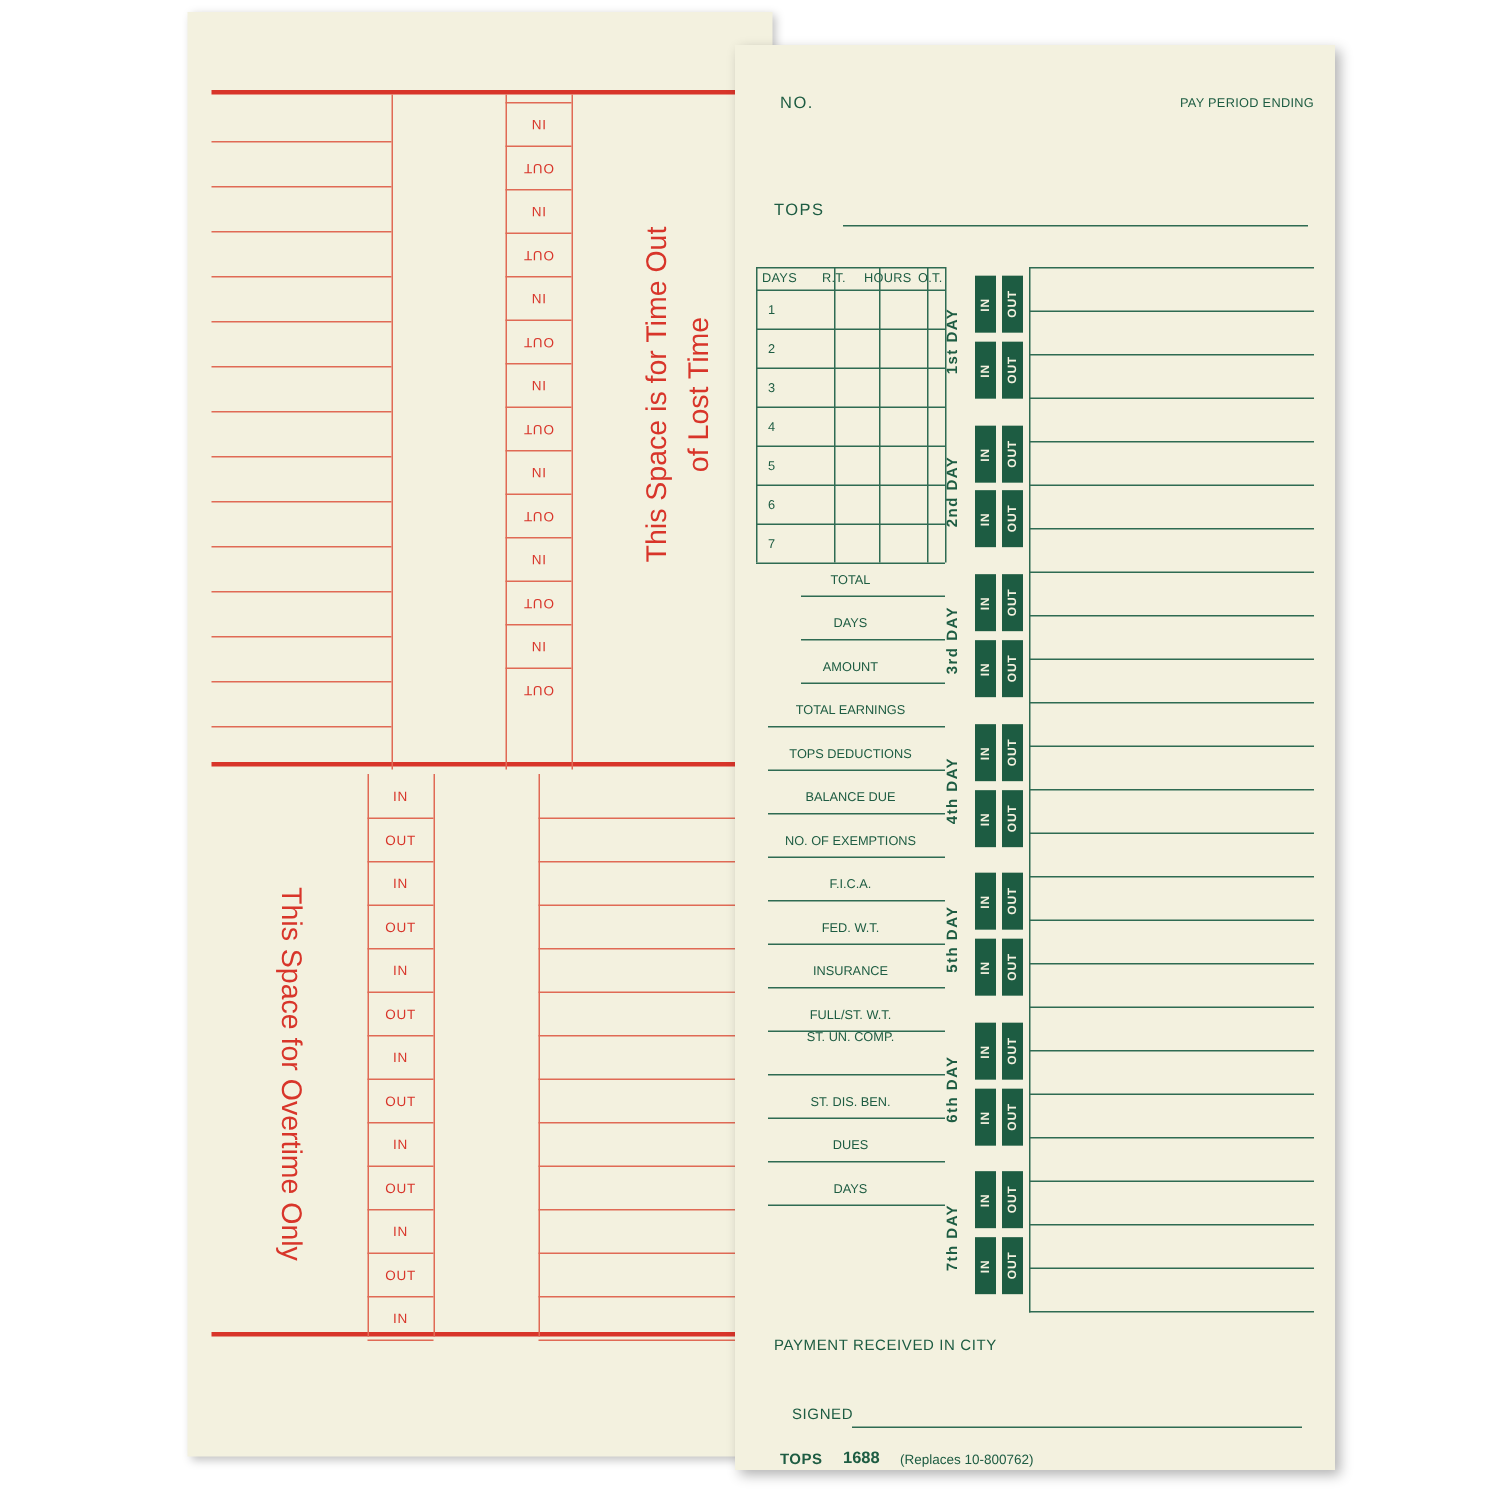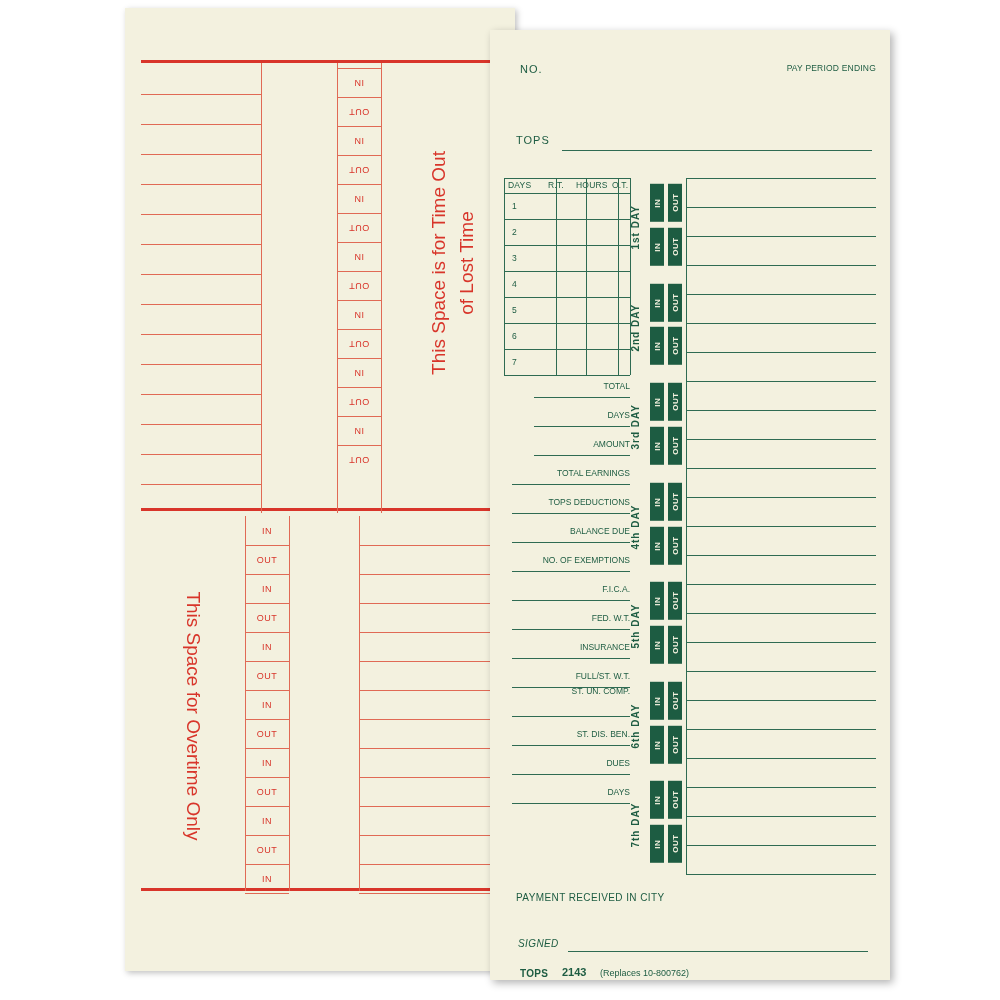--- a/index.html
+++ b/index.html
@@ -39,21 +39,21 @@
   
   .card-front{
     position:absolute;left:490px;top:30px;width:400px;height:950px;
     background:#f3f1df;
     box-shadow:3px 3px 8px rgba(0,0,0,.3);
     color:#1d5c42;
   }
   .fline{position:absolute;background:#2e6b52;height:1px;}
   .fvline{position:absolute;background:#2e6b52;width:1px;}
   .lbl{position:absolute;font-size:8.5px;letter-spacing:.2px;white-space:nowrap;}
-  .lbl-c{position:absolute;font-size:8.5px;white-space:nowrap;text-align:right;}
+  .lbl-c{position:absolute;font-size:8.5px;white-space:nowrap;text-align:center;}
   .big{font-size:11px;letter-spacing:1px;}
   .day-label{
     position:absolute;left:138px;width:20px;
     font-size:10px;font-weight:bold;color:#1d5c42;
     writing-mode:vertical-rl;text-orientation:mixed;
     transform:rotate(180deg);
     text-align:center;letter-spacing:1px;
   }
   .io-box{
     position:absolute;background:#1d5c42;color:#f3f1df;
@@ -277,19 +277,19 @@
       <div class="io-box" style="left: 178px; top: 695.643px; width: 14px; height: 37.7857px;">OUT</div>
       <div class="day-label" style="left: 140px; top: 759.429px; height: 71.5714px;">7th  DAY</div>
       <div class="io-box" style="left: 160px; top: 751.429px; width: 14px; height: 37.7857px;">IN</div>
       <div class="io-box" style="left: 178px; top: 751.429px; width: 14px; height: 37.7857px;">OUT</div>
       <div class="io-box" style="left: 160px; top: 795.214px; width: 14px; height: 37.7857px;">IN</div>
       <div class="io-box" style="left: 178px; top: 795.214px; width: 14px; height: 37.7857px;">OUT</div>
     </div>
 
   <div class="lbl" style="left:26px;top:862px;font-size:10px;letter-spacing:.4px;">PAYMENT RECEIVED IN CITY</div>
 
-  <div class="lbl" style="left:28px;top:908px;font-size:10px;letter-spacing:.4px;font-style:italic;">SIGNED</div>
+  <div class="lbl" style="left:38px;top:908px;font-size:10px;letter-spacing:.4px;">SIGNED</div>
   <div class="fline" style="left:78px;top:921px;width:300px;"></div>
 
   <div class="brand" style="left:30px;top:938px;">TOPS</div>
-  <div class="brandnum" style="left:72px;top:936px;">2143</div>
+  <div class="brandnum" style="left:72px;top:936px;">1688</div>
   <div class="replaces" style="left:110px;top:938px;">(Replaces 10-800762)</div>
 </div>
 
 </body></html>

